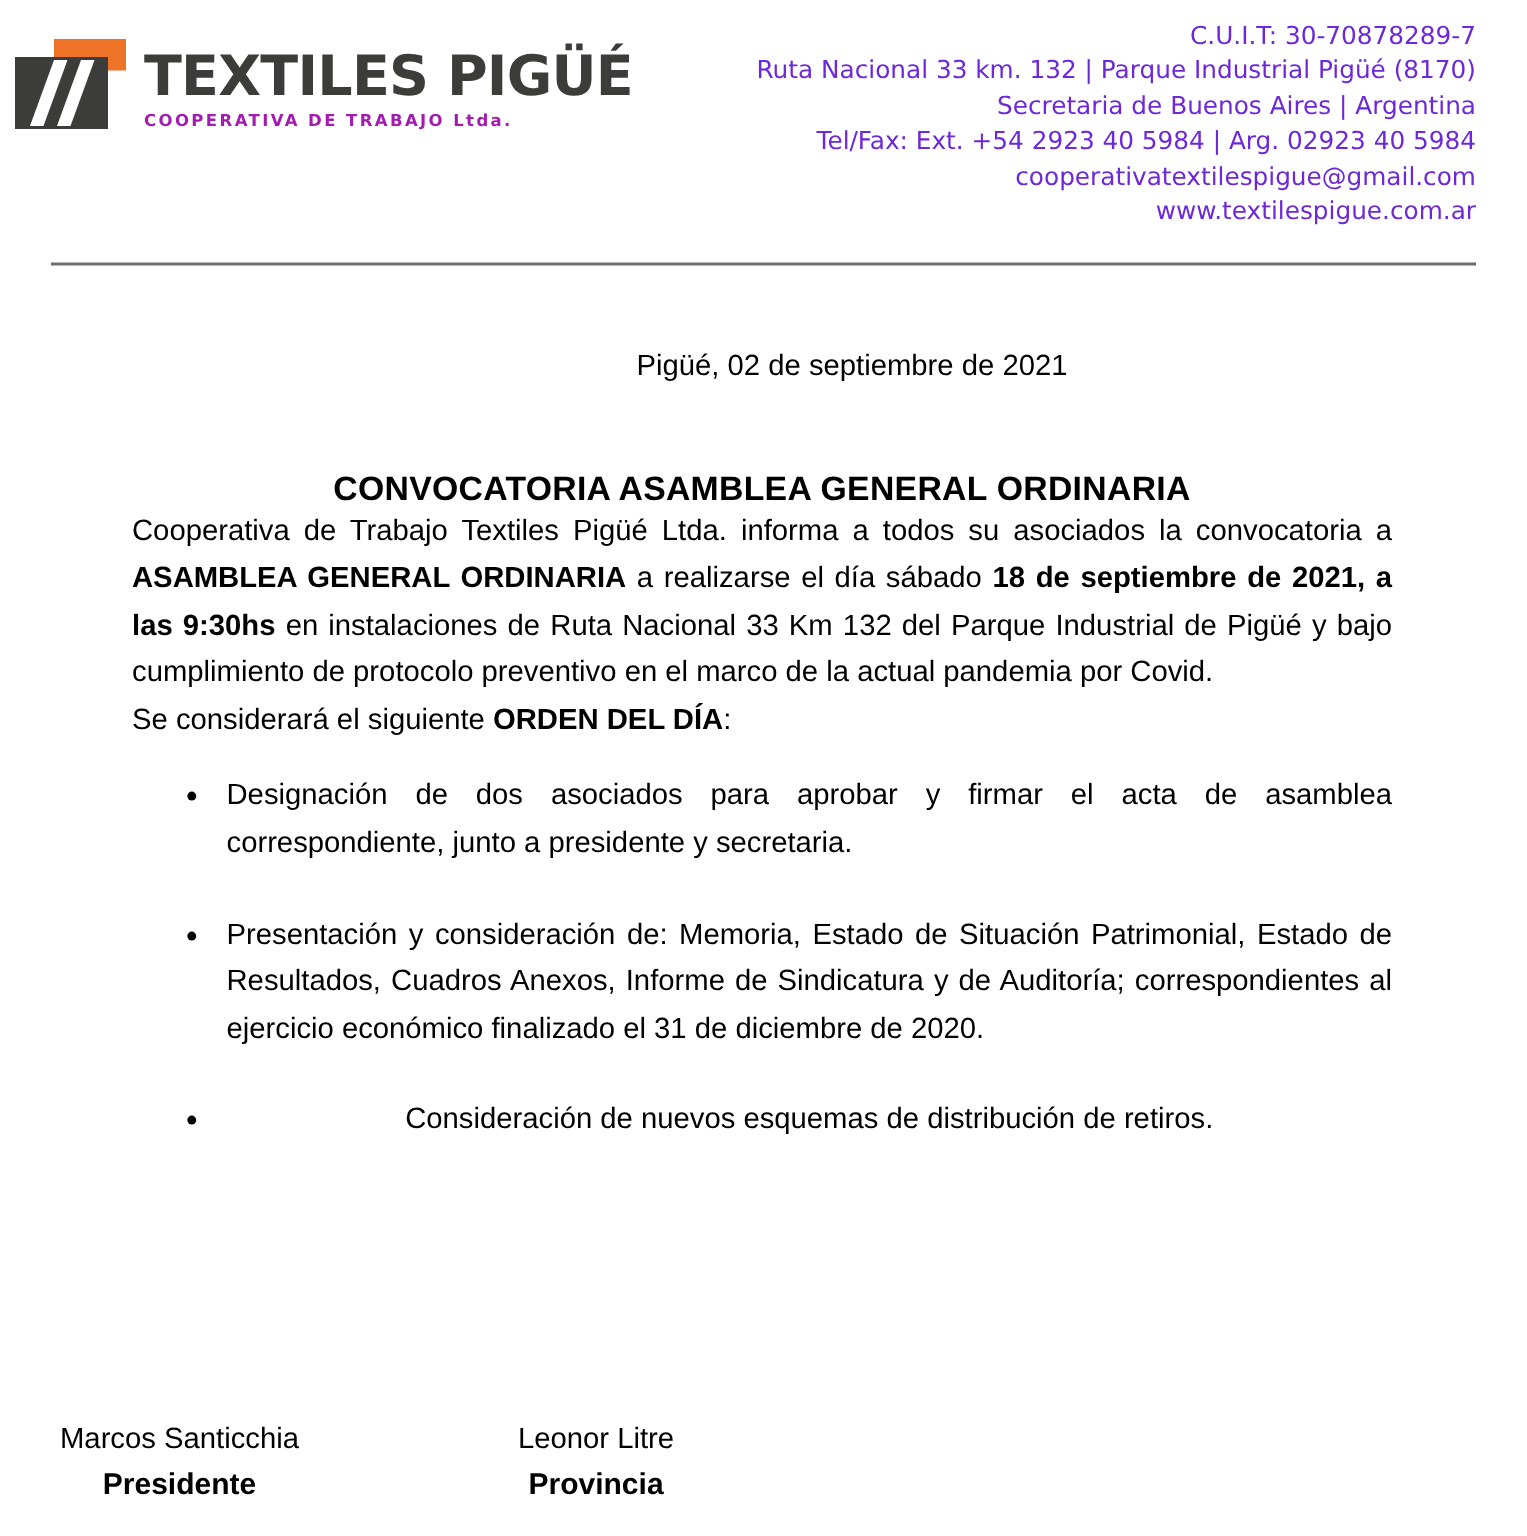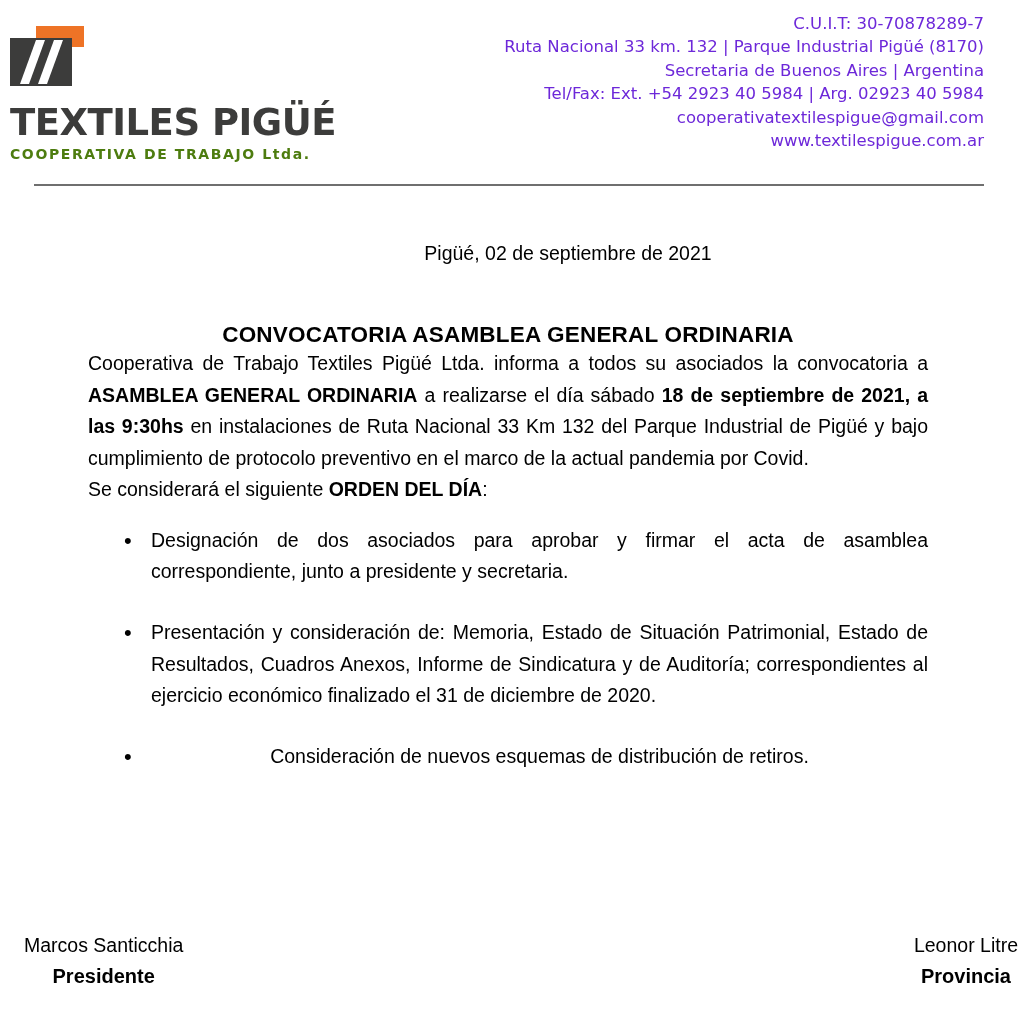--- a/index.html
+++ b/index.html
@@ -23,21 +23,20 @@
     justify-content: space-between;
     padding: 8px 34px 0 10px;
     box-sizing: border-box;
   }
 
   .brand {
     display: flex;
     align-items: flex-start;
     gap: 12px;
     padding-top: 18px;
-    flex-direction: column;
   }
 
   .logo-mark {
     width: 74px;
     height: 60px;
     position: relative;
     flex: 0 0 auto;
   }
   .logo-mark .sq-orange {
     position: absolute;
@@ -75,23 +74,23 @@
     font-weight: bold;
     font-size: 37px;
     letter-spacing: -0.5px;
     color: #3c3c3b;
     line-height: 1;
     white-space: nowrap;
   }
   .brand-sub {
     font-family: "DejaVu Sans", sans-serif;
     font-weight: bold;
-    font-size: 14px;
+    font-size: 11px;
     letter-spacing: 1.6px;
-    color: #4d7c0f;
+    color: #a21caf;
     margin-top: 5px;
     white-space: nowrap;
   }
 
   .contact {
     text-align: right;
     font-family: "DejaVu Sans", sans-serif;
     font-size: 16.5px;
     color: #6d28d9;
     line-height: 1.42;
@@ -158,25 +157,25 @@
     font-size: 22px;
     line-height: 1.55;
   }
   ul.agenda li.last { text-align: center; }
 
   
   .signatures {
     position: absolute;
     left: 0;
     right: 0;
-    bottom: 32px;
+    bottom: 18px;
     display: flex;
-    justify-content: space-between;
+    justify-content: flex-start;
     gap: 146px;
-    padding-left: 24px;
+    padding-left: 40px;
     box-sizing: border-box;
   }
   .sig {
     text-align: center;
   }
   .sig-name {
     font-size: 19.5px;
     line-height: 1.5;
   }
   .sig-role {

